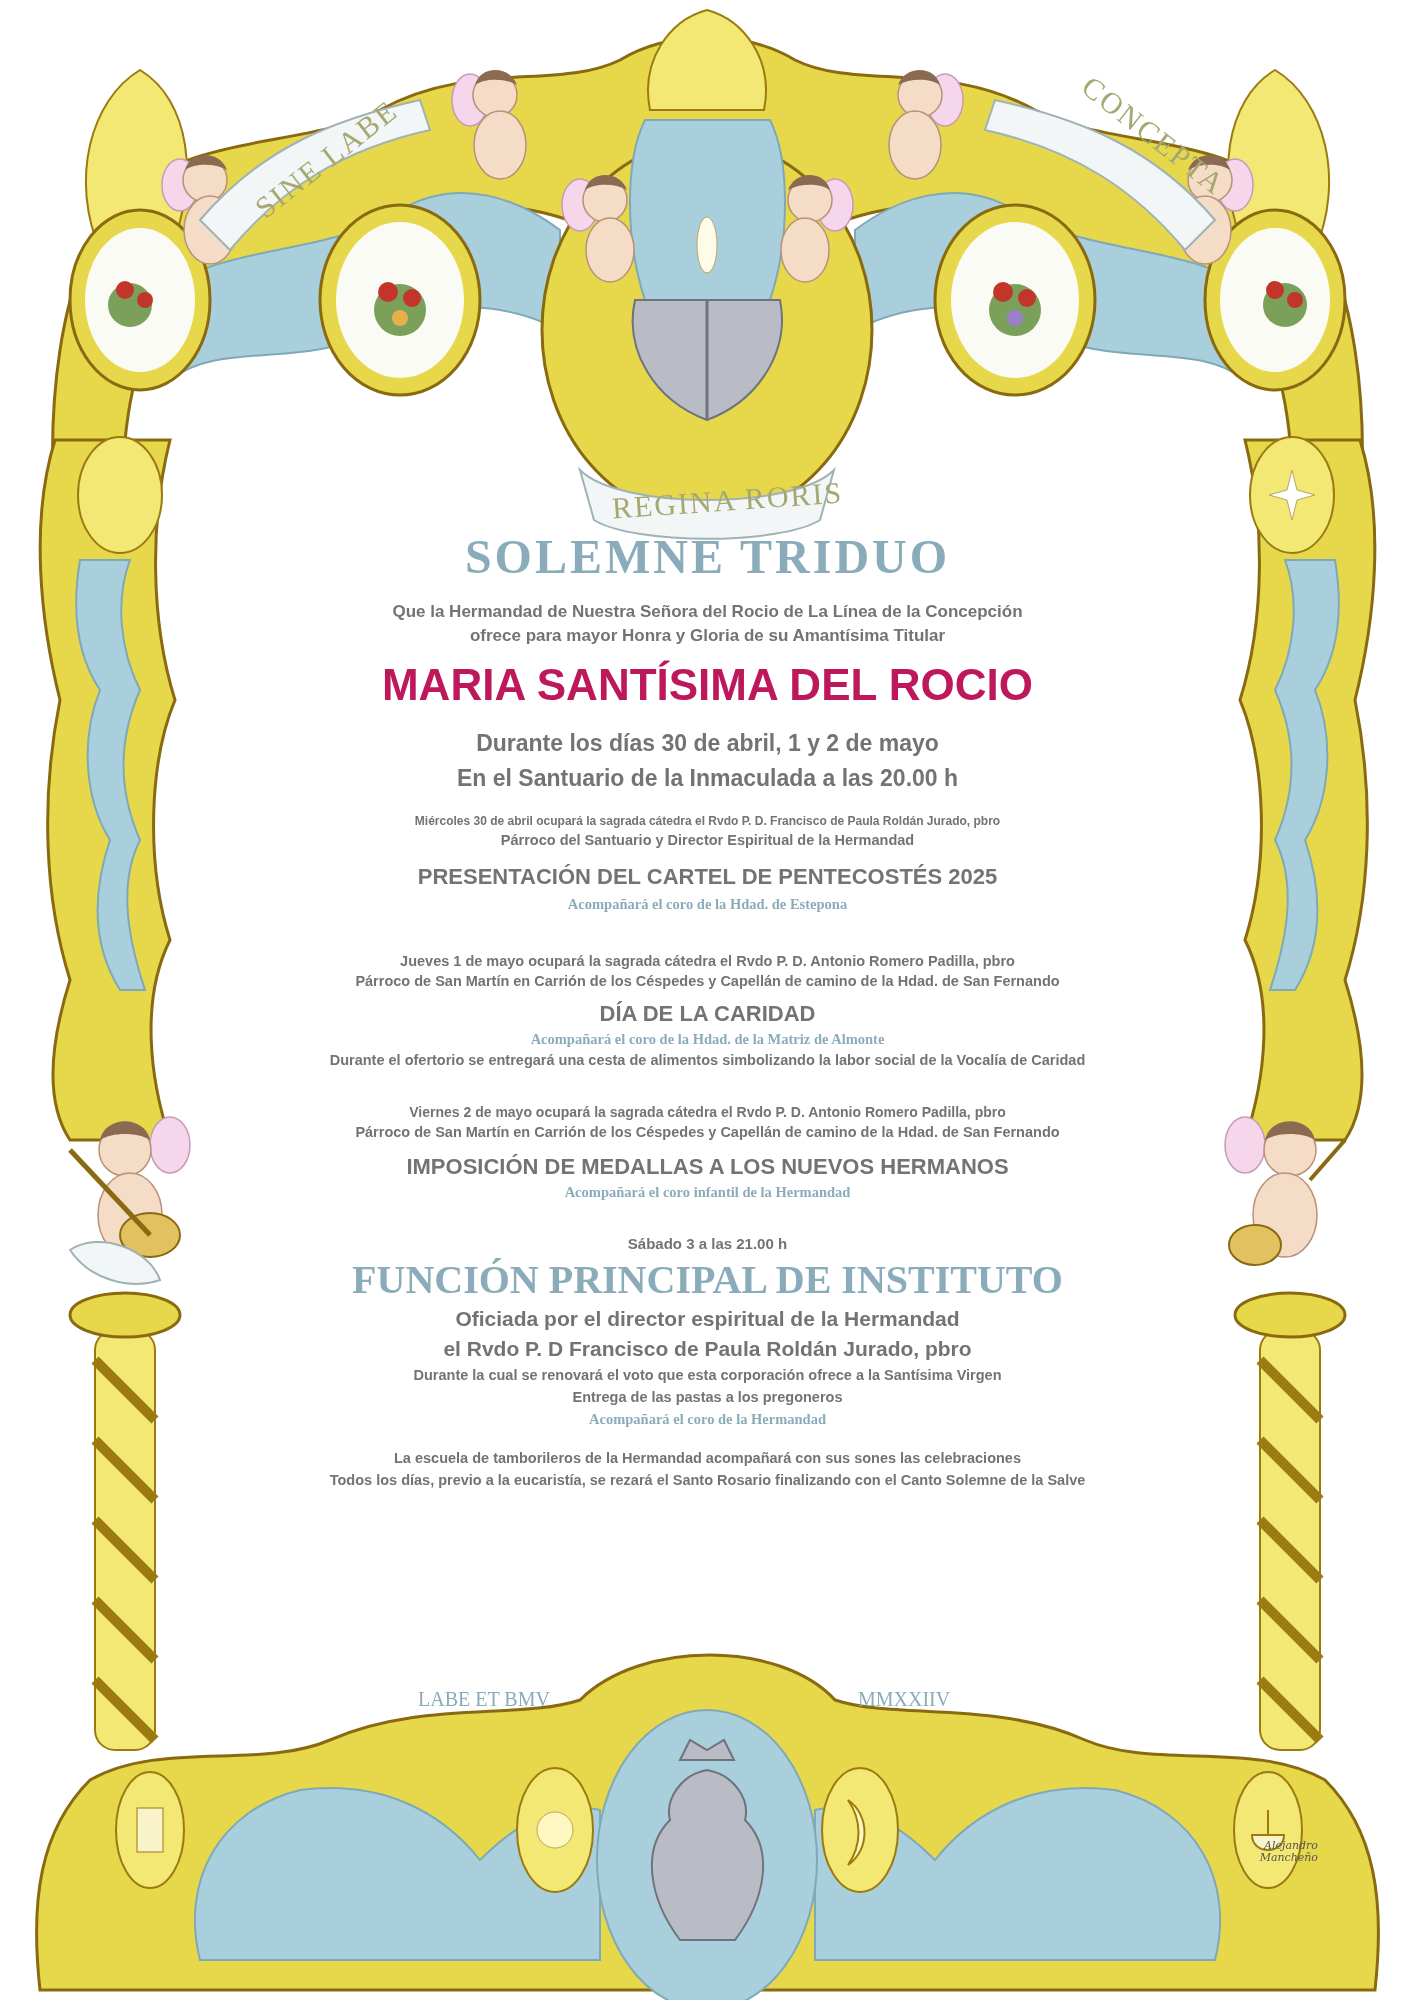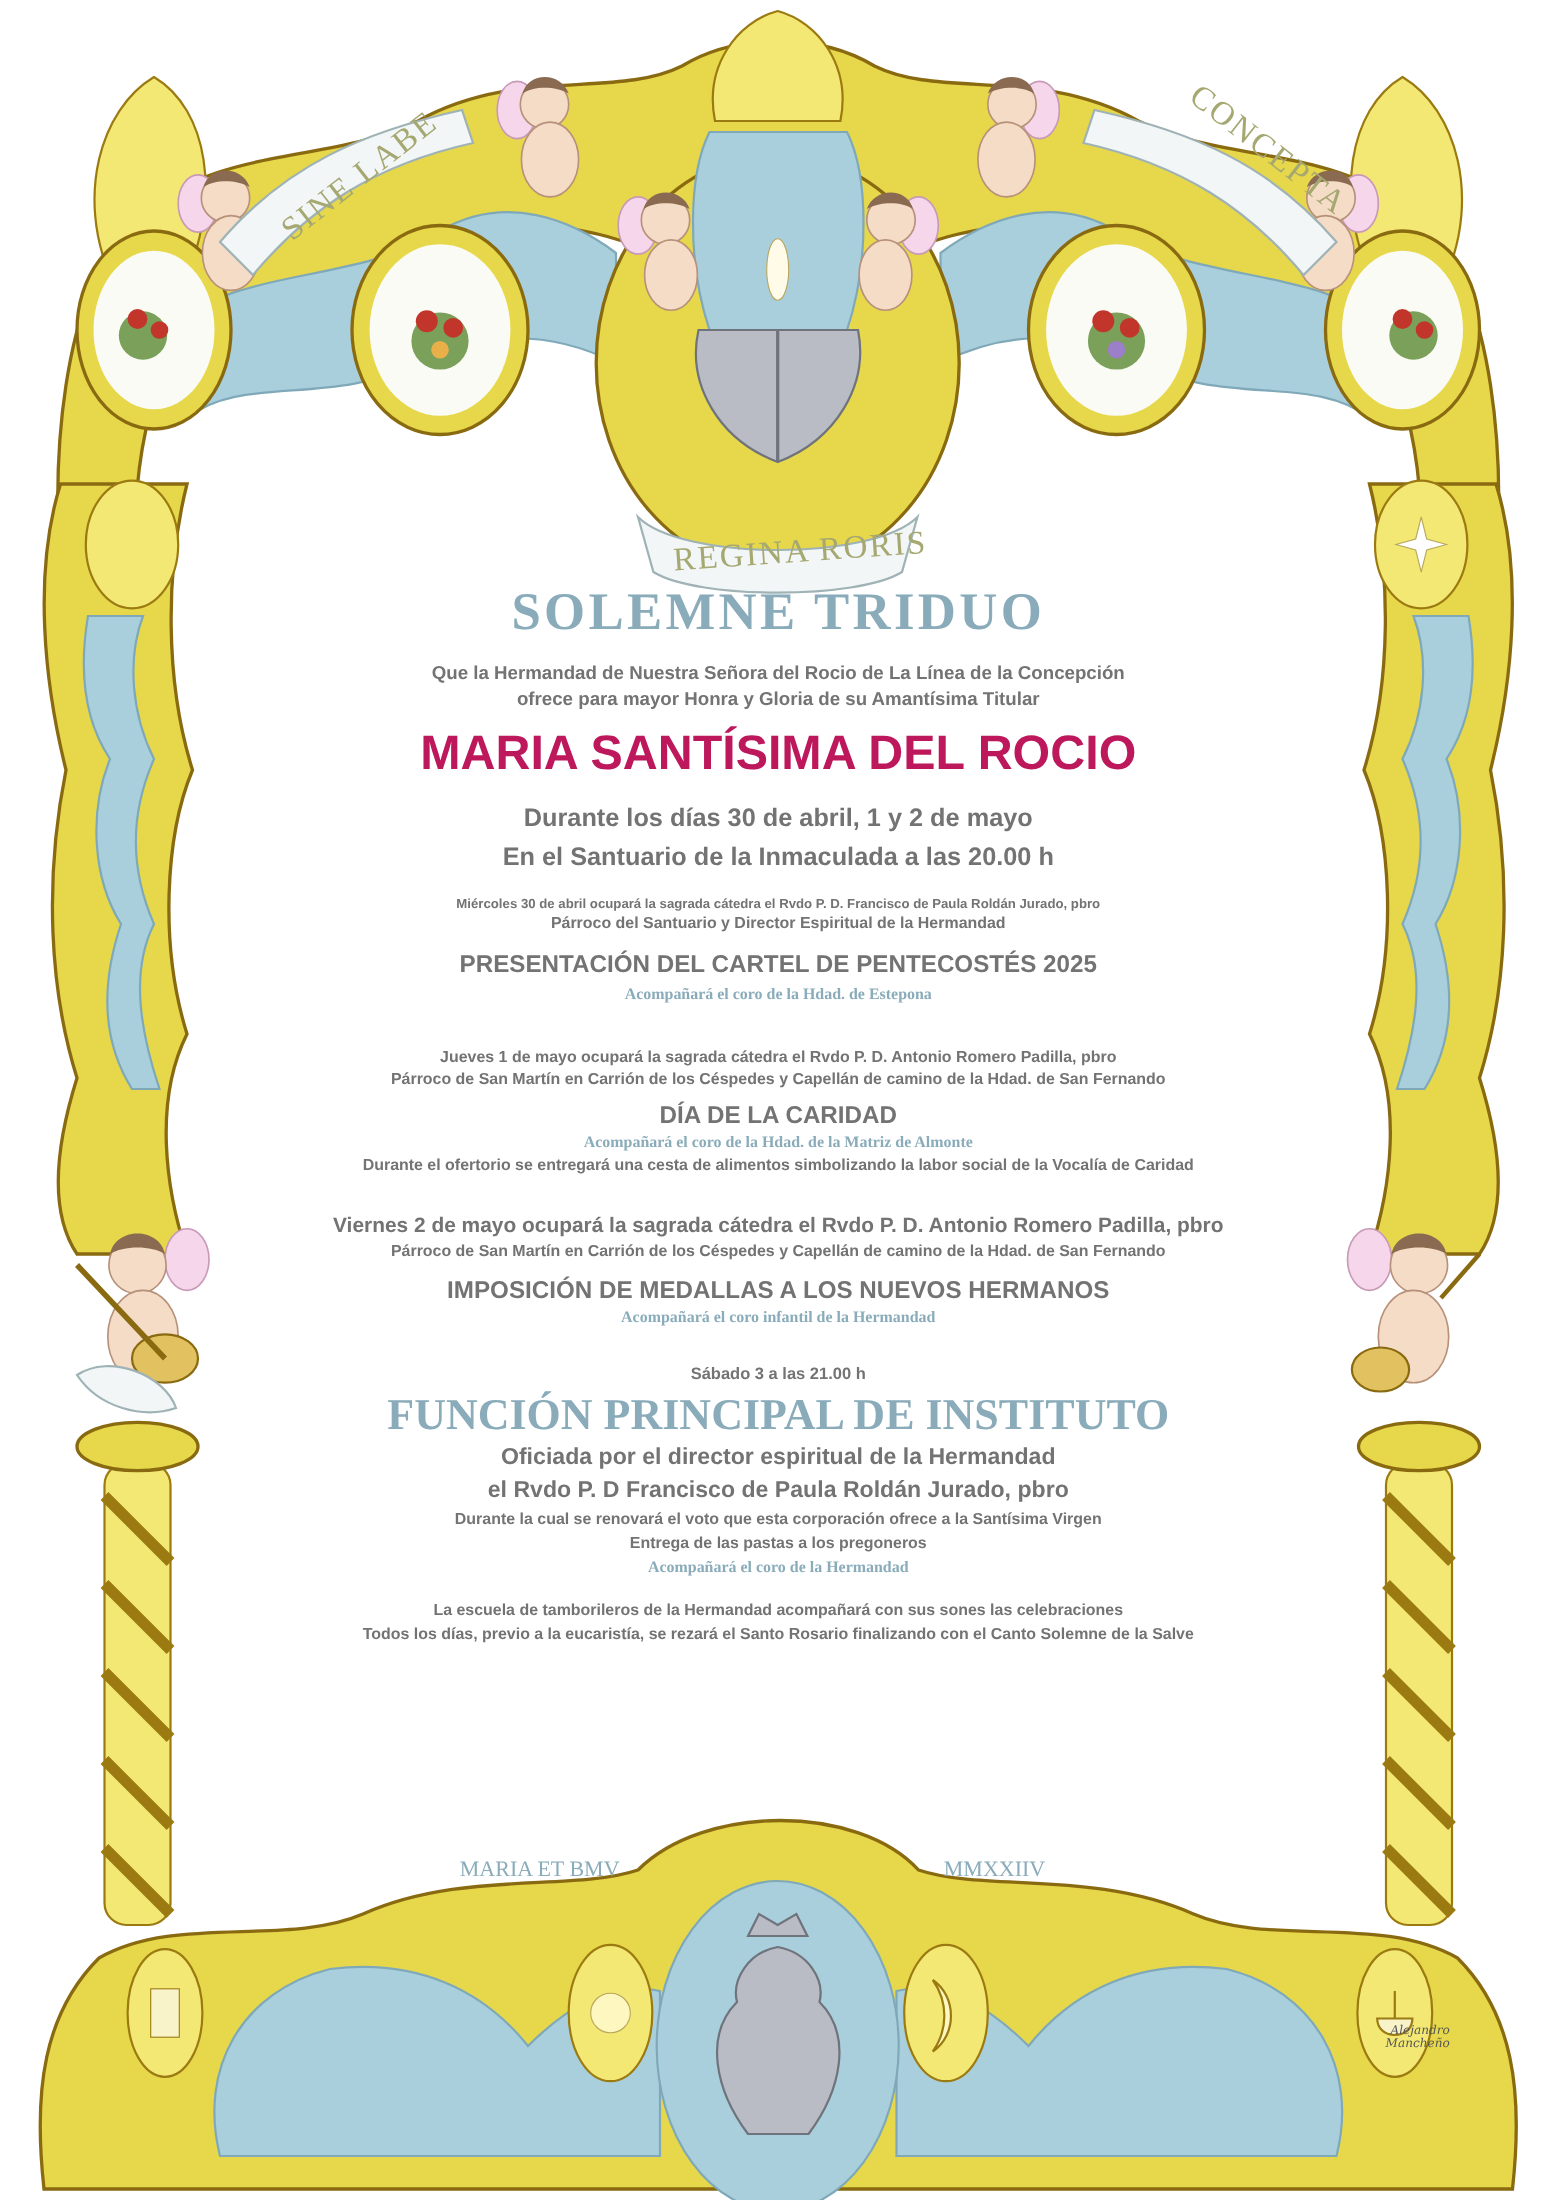--- a/index.html
+++ b/index.html
@@ -176,21 +176,21 @@
 
   <div>
     <div class="t olive" style="font-size:14.5px;margin-top:40px;">Jueves 1 de mayo  ocupará la sagrada cátedra el Rvdo P. D. Antonio Romero Padilla, pbro</div>
     <div class="t olive" style="font-size:14.5px;margin-top:4px;">Párroco de San Martín en Carrión de los Céspedes y Capellán de camino de la Hdad. de San Fernando</div>
     <div class="t olive" style="font-size:22px;margin-top:12px;">DÍA DE LA CARIDAD</div>
     <div class="t blueTxt" style="font-size:14.5px;margin-top:4px;">Acompañará el coro de la Hdad. de la  Matriz de Almonte</div>
     <div class="t olive" style="font-size:14.5px;margin-top:4px;">Durante el ofertorio se entregará una cesta de alimentos simbolizando la labor social de la Vocalía de Caridad</div>
   </div>
 
   <div>
-    <div class="t olive" style="font-size:19px;margin-top:36px;">Viernes 2 de mayo ocupará la sagrada cátedra el Rvdo P. D. Antonio Romero Padilla, pbro</div>
+    <div class="t olive" style="font-size:14px;margin-top:36px;">Viernes 2 de mayo ocupará la sagrada cátedra el Rvdo P. D. Antonio Romero Padilla, pbro</div>
     <div class="t olive" style="font-size:14.5px;margin-top:4px;">Párroco de San Martín en Carrión de los Céspedes y Capellán de camino de la Hdad. de San Fernando</div>
     <div class="t olive" style="font-size:22px;margin-top:14px;">IMPOSICIÓN DE MEDALLAS A LOS NUEVOS HERMANOS</div>
     <div class="t blueTxt" style="font-size:14.5px;margin-top:4px;">Acompañará el coro infantil de la Hermandad</div>
   </div>
 
   <div>
     <div class="t olive" style="font-size:15px;margin-top:34px;">Sábado 3 a las 21.00 h</div>
     <div class="t blueTxt" style="font-size:40px;margin-top:4px;">FUNCIÓN PRINCIPAL DE INSTITUTO</div>
     <div class="t olive" style="font-size:21px;margin-top:4px;">Oficiada por el director espiritual de la Hermandad</div>
     <div class="t olive" style="font-size:21px;margin-top:6px;">el Rvdo P. D Francisco de Paula Roldán Jurado, pbro</div>
@@ -198,16 +198,16 @@
     <div class="t olive" style="font-size:14.5px;margin-top:6px;">Entrega de las pastas a los pregoneros</div>
     <div class="t blueTxt" style="font-size:14.5px;margin-top:6px;">Acompañará el coro de la Hermandad</div>
   </div>
 
   <div>
     <div class="t olive" style="font-size:14.5px;margin-top:22px;">La escuela de tamborileros de la Hermandad acompañará con sus sones las celebraciones</div>
     <div class="t olive" style="font-size:14.5px;margin-top:6px;">Todos los días, previo a la eucaristía, se rezará el Santo Rosario finalizando con el Canto Solemne de la Salve</div>
   </div>
 </div>
 
-<div style="position:absolute;left:418px;top:1688px;font-family:'Liberation Serif',serif;font-size:20px;color:#8aacba;">MARIA ET BMV</div>
+<div style="position:absolute;left:418px;top:1688px;font-family:'Liberation Serif',serif;font-size:20px;color:#8aacba;">LABE ET BMV</div>
 <div style="position:absolute;left:858px;top:1688px;font-family:'Liberation Serif',serif;font-size:20px;color:#8aacba;">MMXXIIV</div>
 
 <div style="position:absolute;left:1228px;top:1840px;width:90px;font-family:'DejaVu Serif',serif;font-style:italic;font-size:11px;color:#555;line-height:12px;text-align:right;">Alejandro Mancheño</div>
 
 </body></html>

